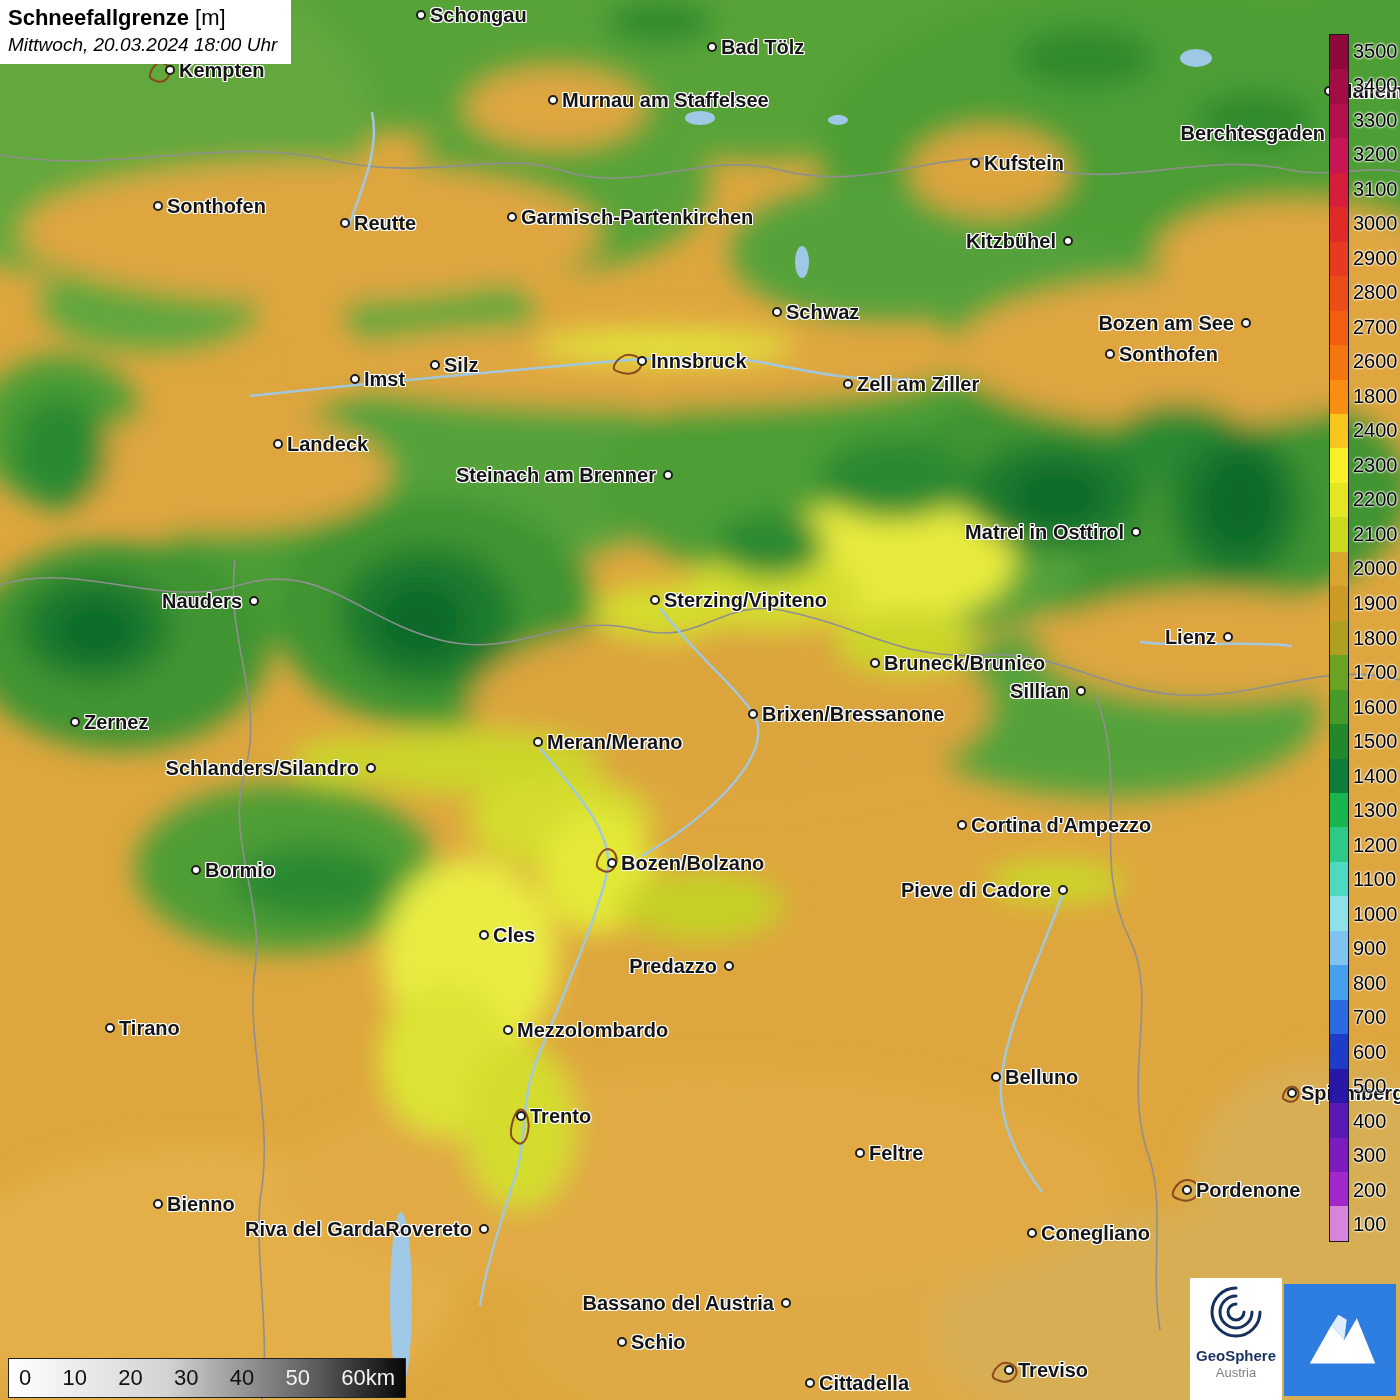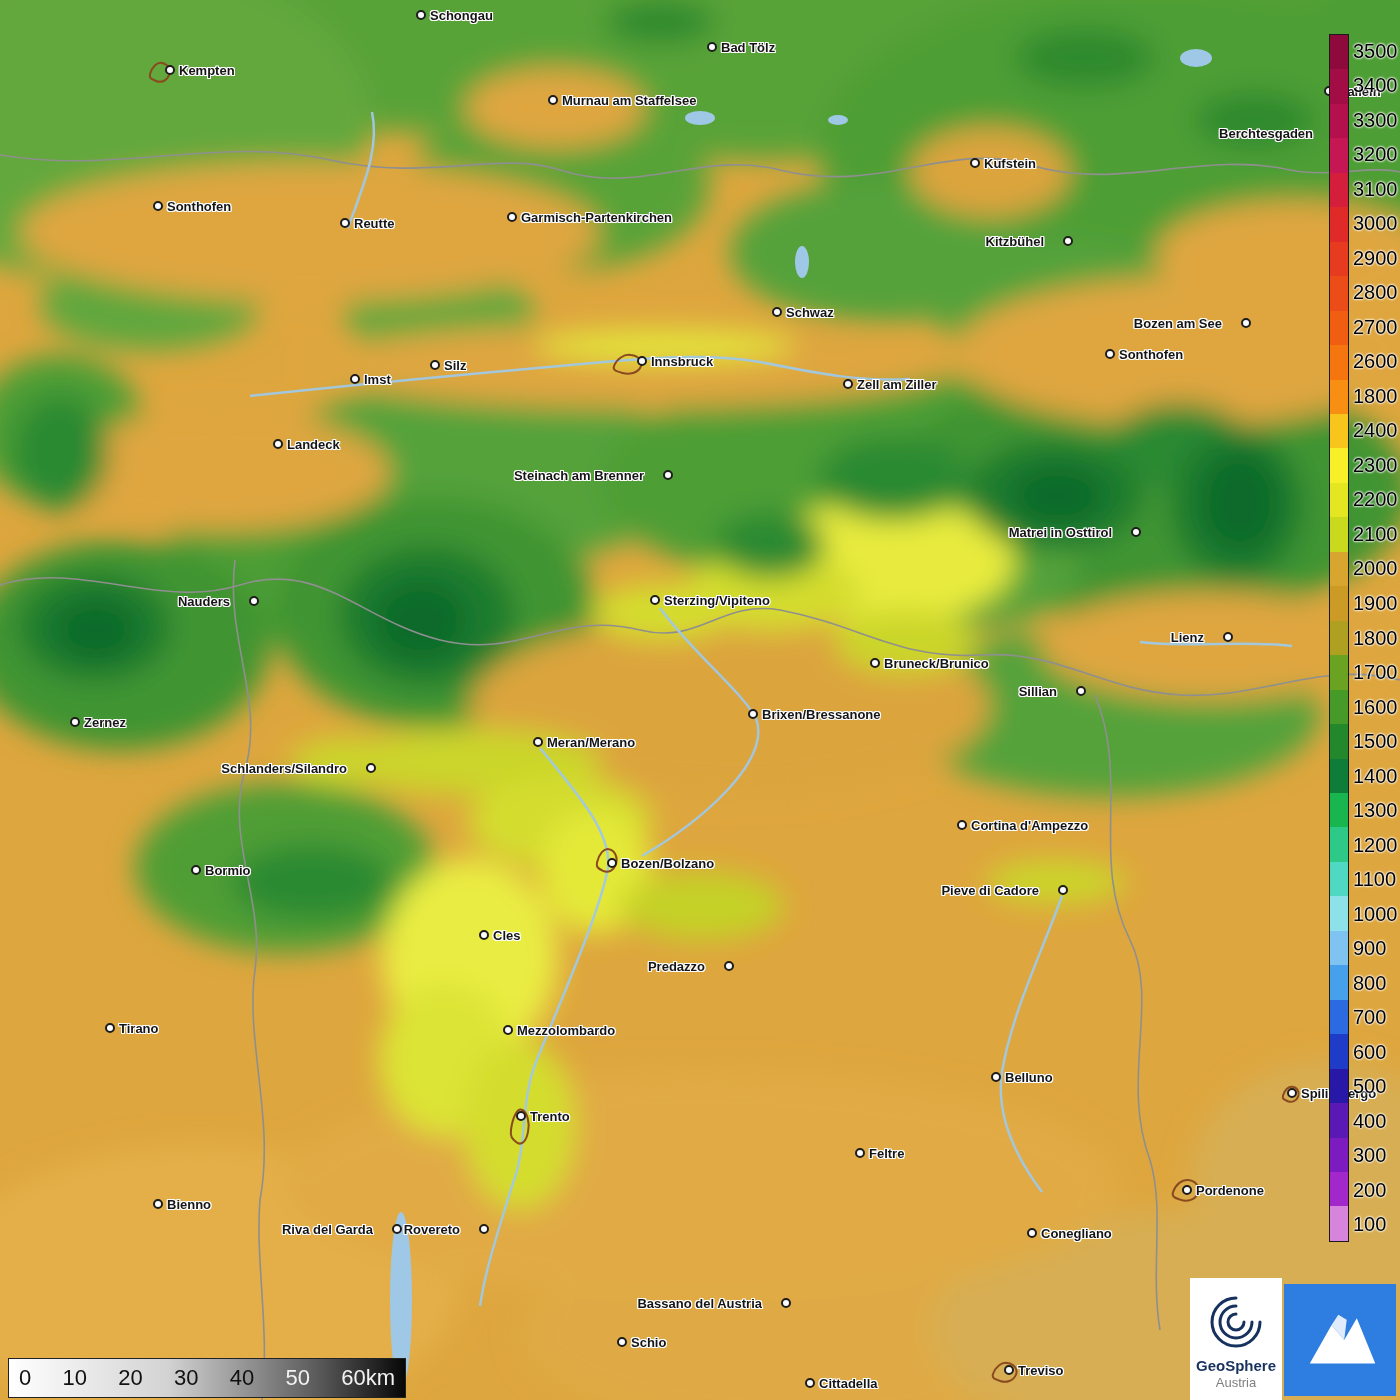--- a/index.html
+++ b/index.html
@@ -6,25 +6,25 @@
   .stage{position:relative;width:1400px;height:1400px;overflow:hidden;
          font-family:"Liberation Sans",sans-serif;outline:1px solid #555;outline-offset:-1px;background:#DEA63E;}
   .stage svg.mapsvg{position:absolute;left:0;top:0;z-index:0;}
 
   
   .city-layer{position:absolute;left:0;top:0;width:1400px;height:1400px;z-index:10;}
   .city{position:absolute;width:0;height:0;}
   .city .dot{position:absolute;left:-5px;top:-5px;width:10px;height:10px;border-radius:50%;
              background:#fdfdfd;border:2px solid #1d1d1d;box-sizing:border-box;}
   .city .clabel{position:absolute;top:0;transform:translateY(-50%);white-space:nowrap;
-                font-size:13px;font-weight:bold;color:#151515;
+                font-size:20px;font-weight:bold;color:#151515;
                 text-shadow:1px 0 0 #fff,-1px 0 0 #fff,0 1px 0 #fff,0 -1px 0 #fff,
                             1px 1px 0 #fff,-1px -1px 0 #fff,1px -1px 0 #fff,-1px 1px 0 #fff;}
   .city.right .clabel{left:9px;}
-  .city.left  .clabel{right:24px;}
+  .city.left  .clabel{right:12px;}
 
   
   .cb-wrap{position:absolute;left:1329px;top:34px;width:18px;height:1206px;z-index:20;
            border:1px solid #1a1a1a;display:flex;flex-direction:column;background:#fff;}
   .cb-seg{flex:1;}
   .cb-labels{position:absolute;left:1353px;top:34px;height:1208px;z-index:20;
              display:flex;flex-direction:column;}
   .cb-label{flex:1;display:flex;align-items:center;font-size:20px;color:#000;
             text-shadow:0 0 2px #fff,0 0 2px #fff,0 0 3px #fff;}
 
@@ -39,21 +39,21 @@
   
   .scalebar{position:absolute;left:8px;top:1358px;width:398px;height:40px;z-index:30;
             display:flex;align-items:center;justify-content:space-between;padding:0 10px;
             box-sizing:border-box;border:1px solid #222;font-size:22px;
             background:linear-gradient(to right,#ffffff,#d3d3d3 40%,#5a5a5a 78%,#070707);}
   .scalebar span{color:#111;}
   .scalebar span:nth-child(6),.scalebar span:nth-child(7){color:#f2f2f2;}
 
   
   .geo-box{position:absolute;left:1190px;top:1278px;width:92px;height:122px;background:#fff;z-index:30;
-           text-align:center;padding-top:12px;box-sizing:border-box;}
+           text-align:center;padding-top:2px;box-sizing:border-box;}
   .geo-name{font-size:15px;font-weight:bold;color:#17315f;line-height:1.1;}
   .geo-sub{font-size:13px;color:#808080;}
   .blue-box{position:absolute;left:1284px;top:1284px;width:112px;height:112px;background:#2e7de0;z-index:30;
             display:flex;align-items:center;justify-content:center;}
 </style>
 </head>
 <body>
 
 <div class="stage">
 
@@ -435,20 +435,27 @@
       <div class="cb-label">800</div>
       <div class="cb-label">700</div>
       <div class="cb-label">600</div>
       <div class="cb-label">500</div>
       <div class="cb-label">400</div>
       <div class="cb-label">300</div>
       <div class="cb-label">200</div>
       <div class="cb-label">100</div>
     </div>
 
+  <div class="title-box">
+    <div class="title-line1">
+      <span>Schneefallgrenze</span>
+      <span class="unit">[m]</span>
+    </div>
+    <div class="title-line2">Mittwoch, 20.03.2024 18:00 Uhr</div>
+  </div>
 
 
   <div class="scalebar">
       <span>0</span>
       <span>10</span>
       <span>20</span>
       <span>30</span>
       <span>40</span>
       <span>50</span>
       <span>60km</span>

